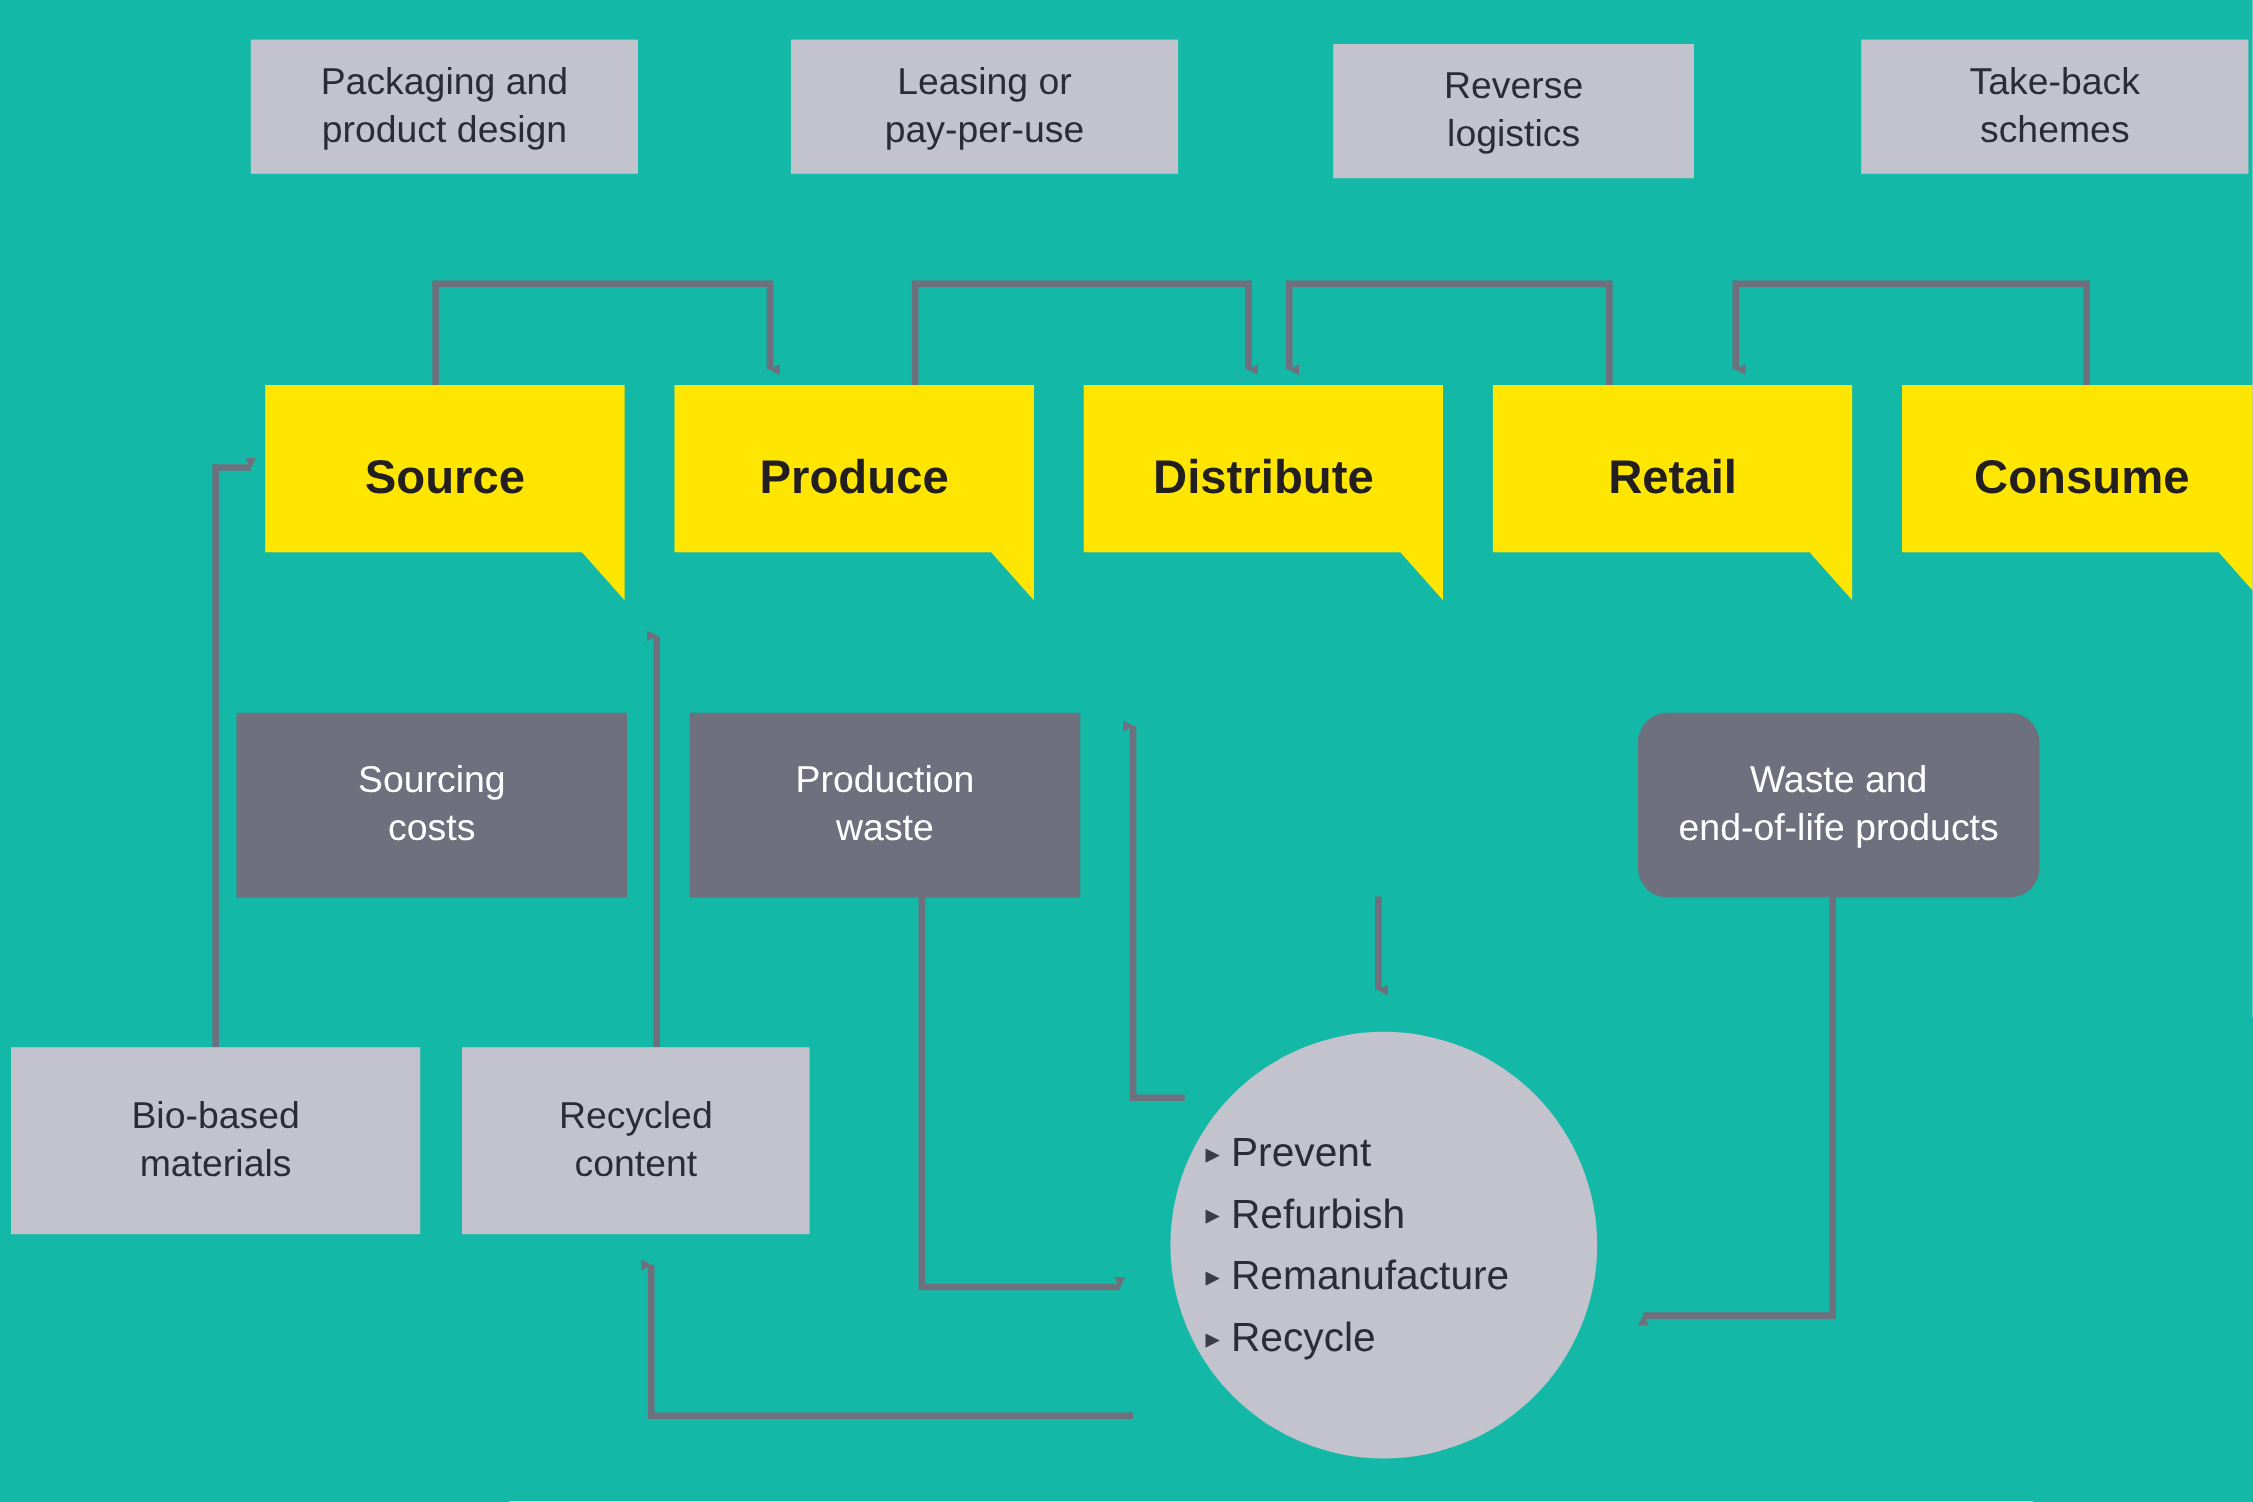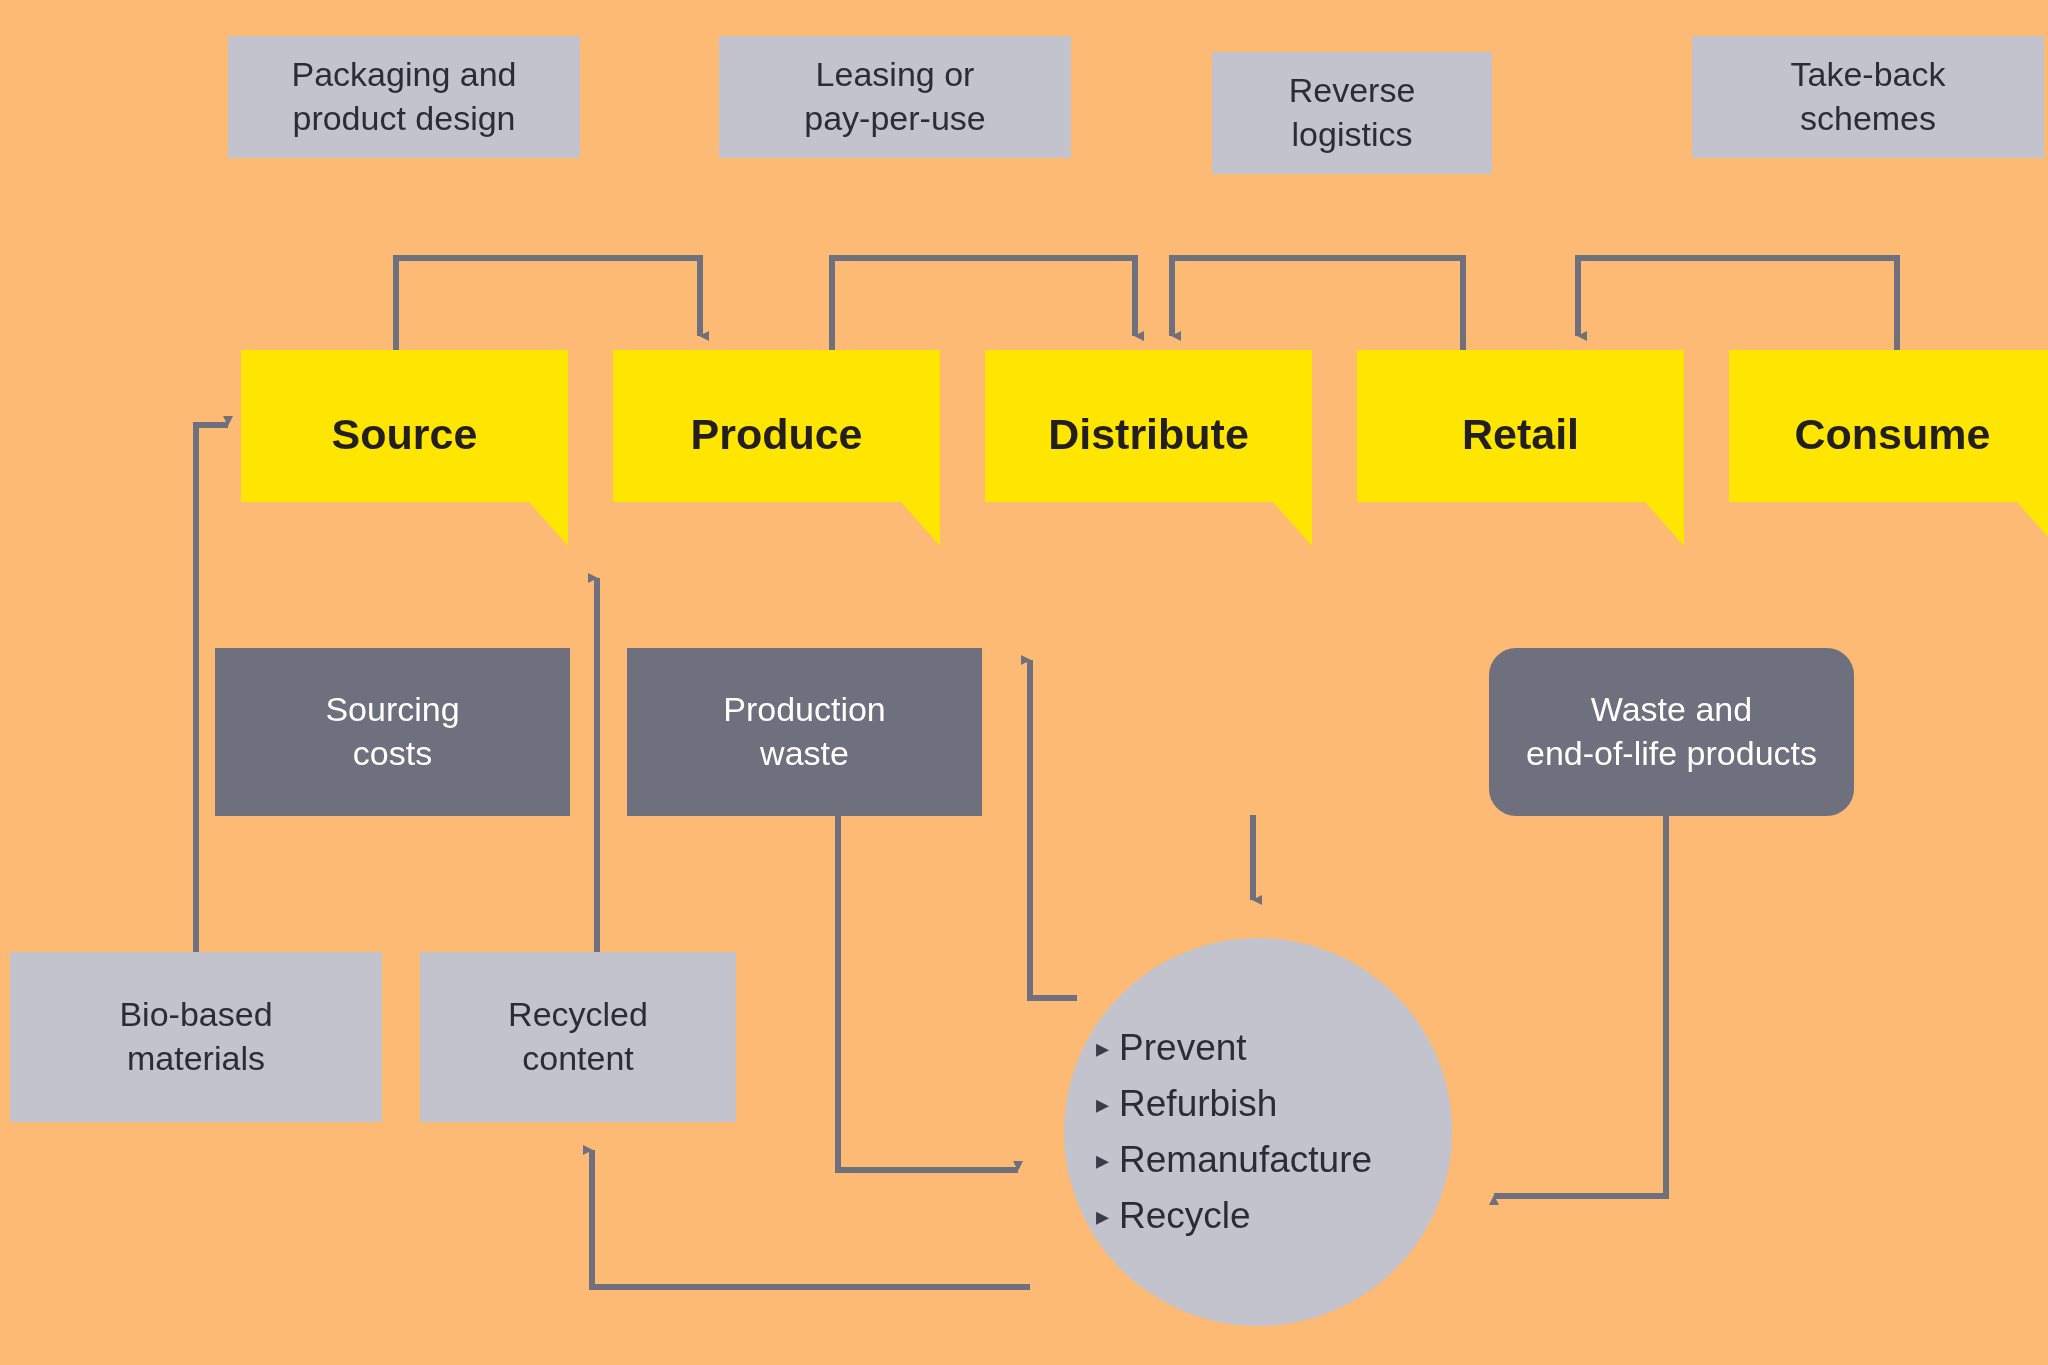--- a/index.html
+++ b/index.html
@@ -7,21 +7,21 @@
     padding: 0;
     background: #ffffff;
   }
   body {
     font-family: "Liberation Sans", sans-serif;
   }
   #stage {
     position: relative;
     width: 2048px;
     height: 1365px;
-    background: #fdba74;
+    background: #14b8a6;
     overflow: hidden;
   }
   #wires {
     position: absolute;
     left: 0; top: 0;
     width: 2048px;
     height: 1365px;
     pointer-events: none;
   }
   .node {
@@ -146,21 +146,21 @@
     </div>
   </div>
 
   <div class="node lightbox" style="left:719px; top:36px; width:352px; height:122px;">
     <div>
       <span class="txt">Leasing or</span>
       <span class="txt">pay-per-use</span>
     </div>
   </div>
 
-  <div class="node lightbox" style="left:1212px; top:52px; width:280px; height:122px;align-items:center;">
+  <div class="node lightbox" style="left:1212px; top:40px; width:328px; height:122px;align-items:center;">
     <div>
       <span class="txt">Reverse</span>
       <span class="txt">logistics</span>
     </div>
   </div>
 
   <div class="node lightbox" style="left:1692px; top:36px; width:352px; height:122px;">
     <div>
       <span class="txt">Take-back</span>
       <span class="txt">schemes</span>

